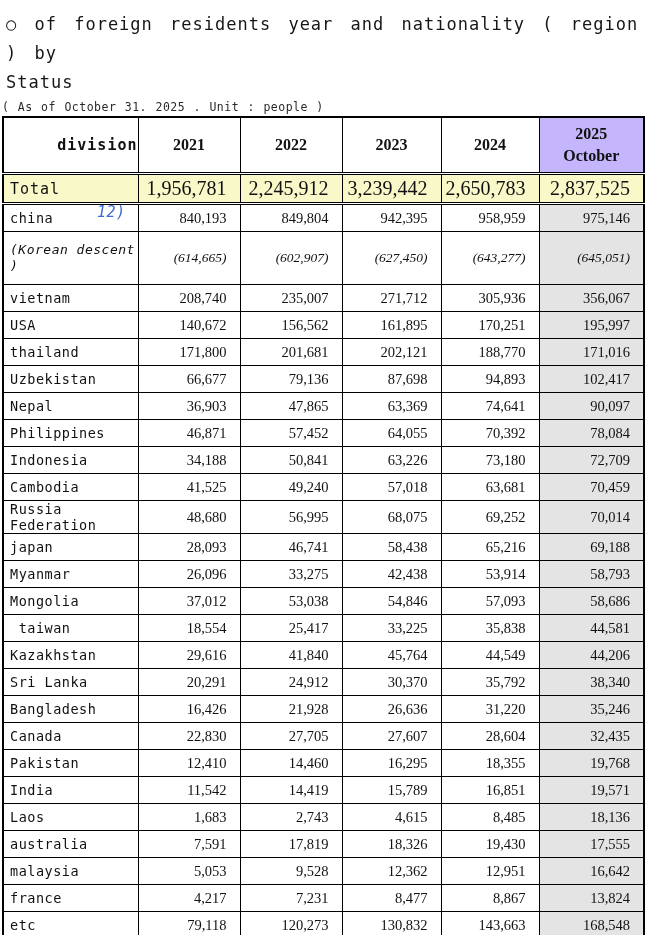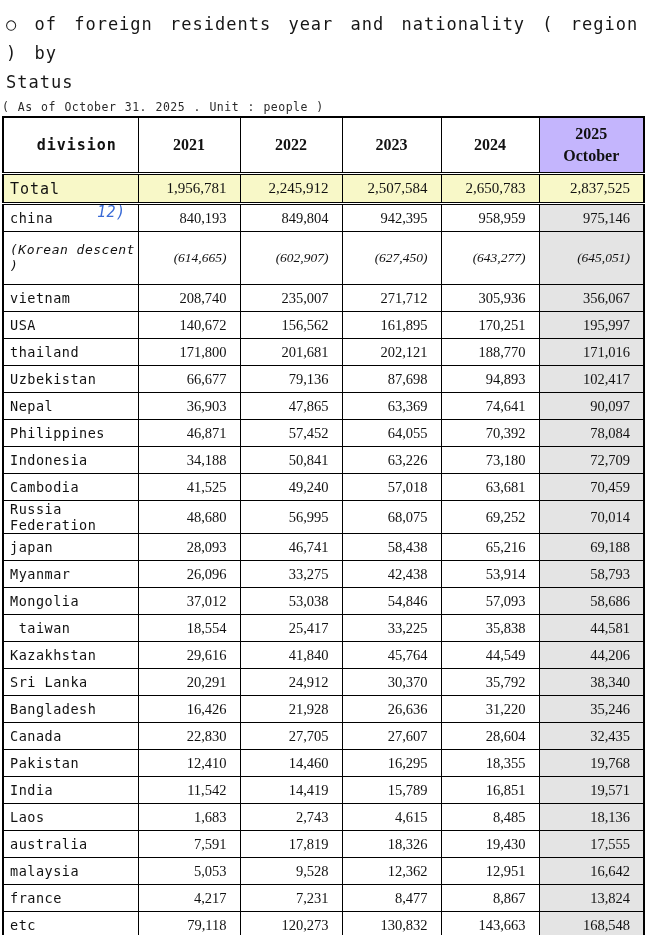--- a/index.html
+++ b/index.html
@@ -21,37 +21,37 @@
     width:641px;margin-left:2px;border:2px solid #000;
   }
   th,td{border:1px solid #000;padding:0;overflow:hidden;vertical-align:middle;}
   thead th{
     height:54px;background:#fff;
     font-family:"Liberation Serif", serif;font-weight:bold;font-size:16px;
     text-align:center;border-bottom:3px double #000;
   }
   thead th.division-head{
     font-family:"DejaVu Sans Mono", monospace;font-size:15px;
-    text-align:center;padding-left:12px;letter-spacing:1px;margin-top:40px;
+    text-align:right;padding-left:12px;letter-spacing:1px;margin-top:40px;
   }
   thead th.last-col{background:#c4b5fd;}
   thead th.last-col .hline{display:block;line-height:22px;}
   td{height:26px;}
   td.div-cell{
     font-size:13.5px;text-align:left;padding-left:6px;
     letter-spacing:0.5px;line-height:16px;white-space:pre-wrap;position:relative;
   }
   td.num-cell{
     font-family:"Liberation Serif", serif;font-size:14.5px;
     text-align:right;padding-right:13px;
   }
   td.num-cell:last-child{background:#e4e4e4;}
   tr.total td{background:#f8f8c8;font-weight:normal;border-bottom:3px double #000;height:27px;}
   tr.total td.div-cell{font-size:15px;letter-spacing:1px;}
-  tr.total td.num-cell{font-size:15px;}
+  tr.total td.num-cell{font-size:20px;}
   tr.total td.num-cell:last-child{background:#f8f8c8;}
   tr.parent td{border-bottom:1px dotted #555;}
   tr.sub td{height:52px;}
   tr.sub td.div-cell{font-style:italic;font-size:13px;}
   tr.sub td.num-cell{font-style:italic;font-size:13.5px;}
   .sup-note{
     position:absolute;top:2px;right:12px;
     color:#3a6bd6;font-size:15px;font-style:italic;line-height:11px;
   }
 </style>
@@ -84,21 +84,21 @@
         <span class="hline">2025</span>
         <span class="hline">October</span>
       </th>
     </tr>
   </thead>
   <tbody>
       <tr class="total">
     <td class="div-cell"><span>Total</span></td>
     <td class="num-cell">1,956,781</td>
     <td class="num-cell">2,245,912</td>
-    <td class="num-cell">2,507,584</td>
+    <td class="num-cell">3,239,442</td>
     <td class="num-cell">2,650,783</td>
     <td class="num-cell">2,837,525</td>
   </tr>
       <tr class="parent">
     <td class="div-cell"><span>china</span><span class="sup-note">12)</span></td>
     <td class="num-cell">840,193</td>
     <td class="num-cell">849,804</td>
     <td class="num-cell">942,395</td>
     <td class="num-cell">958,959</td>
     <td class="num-cell">975,146</td>

